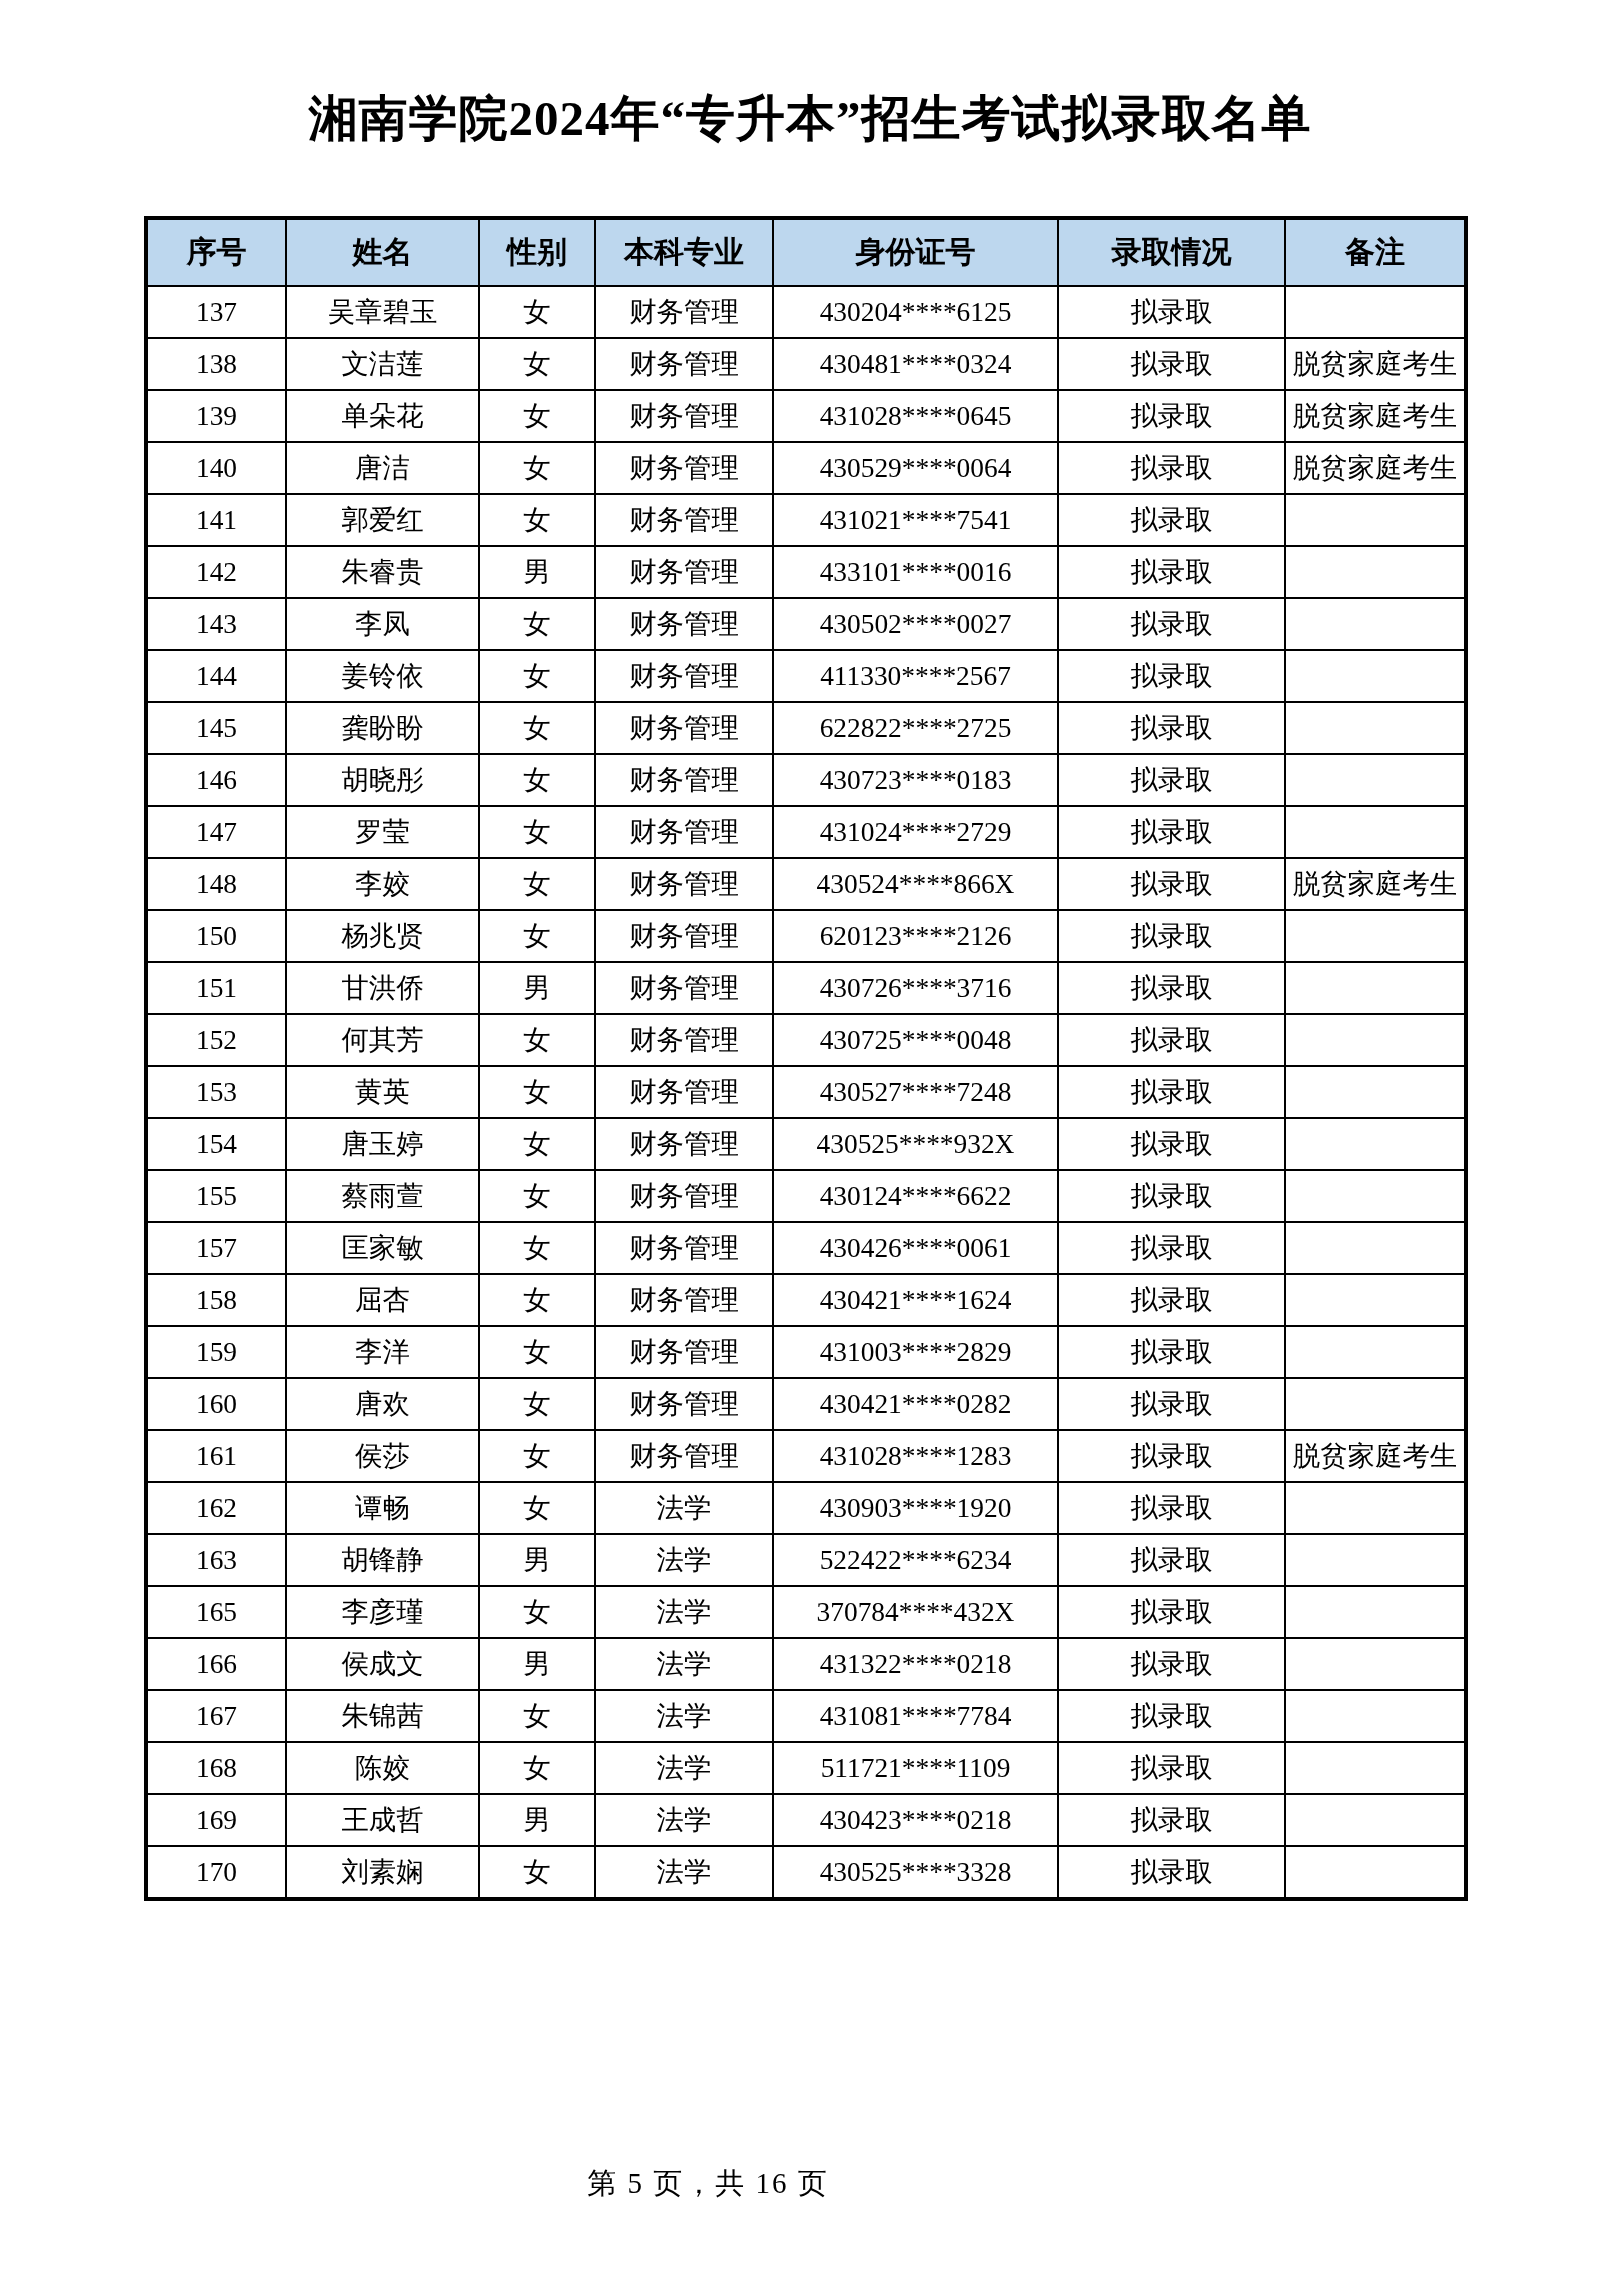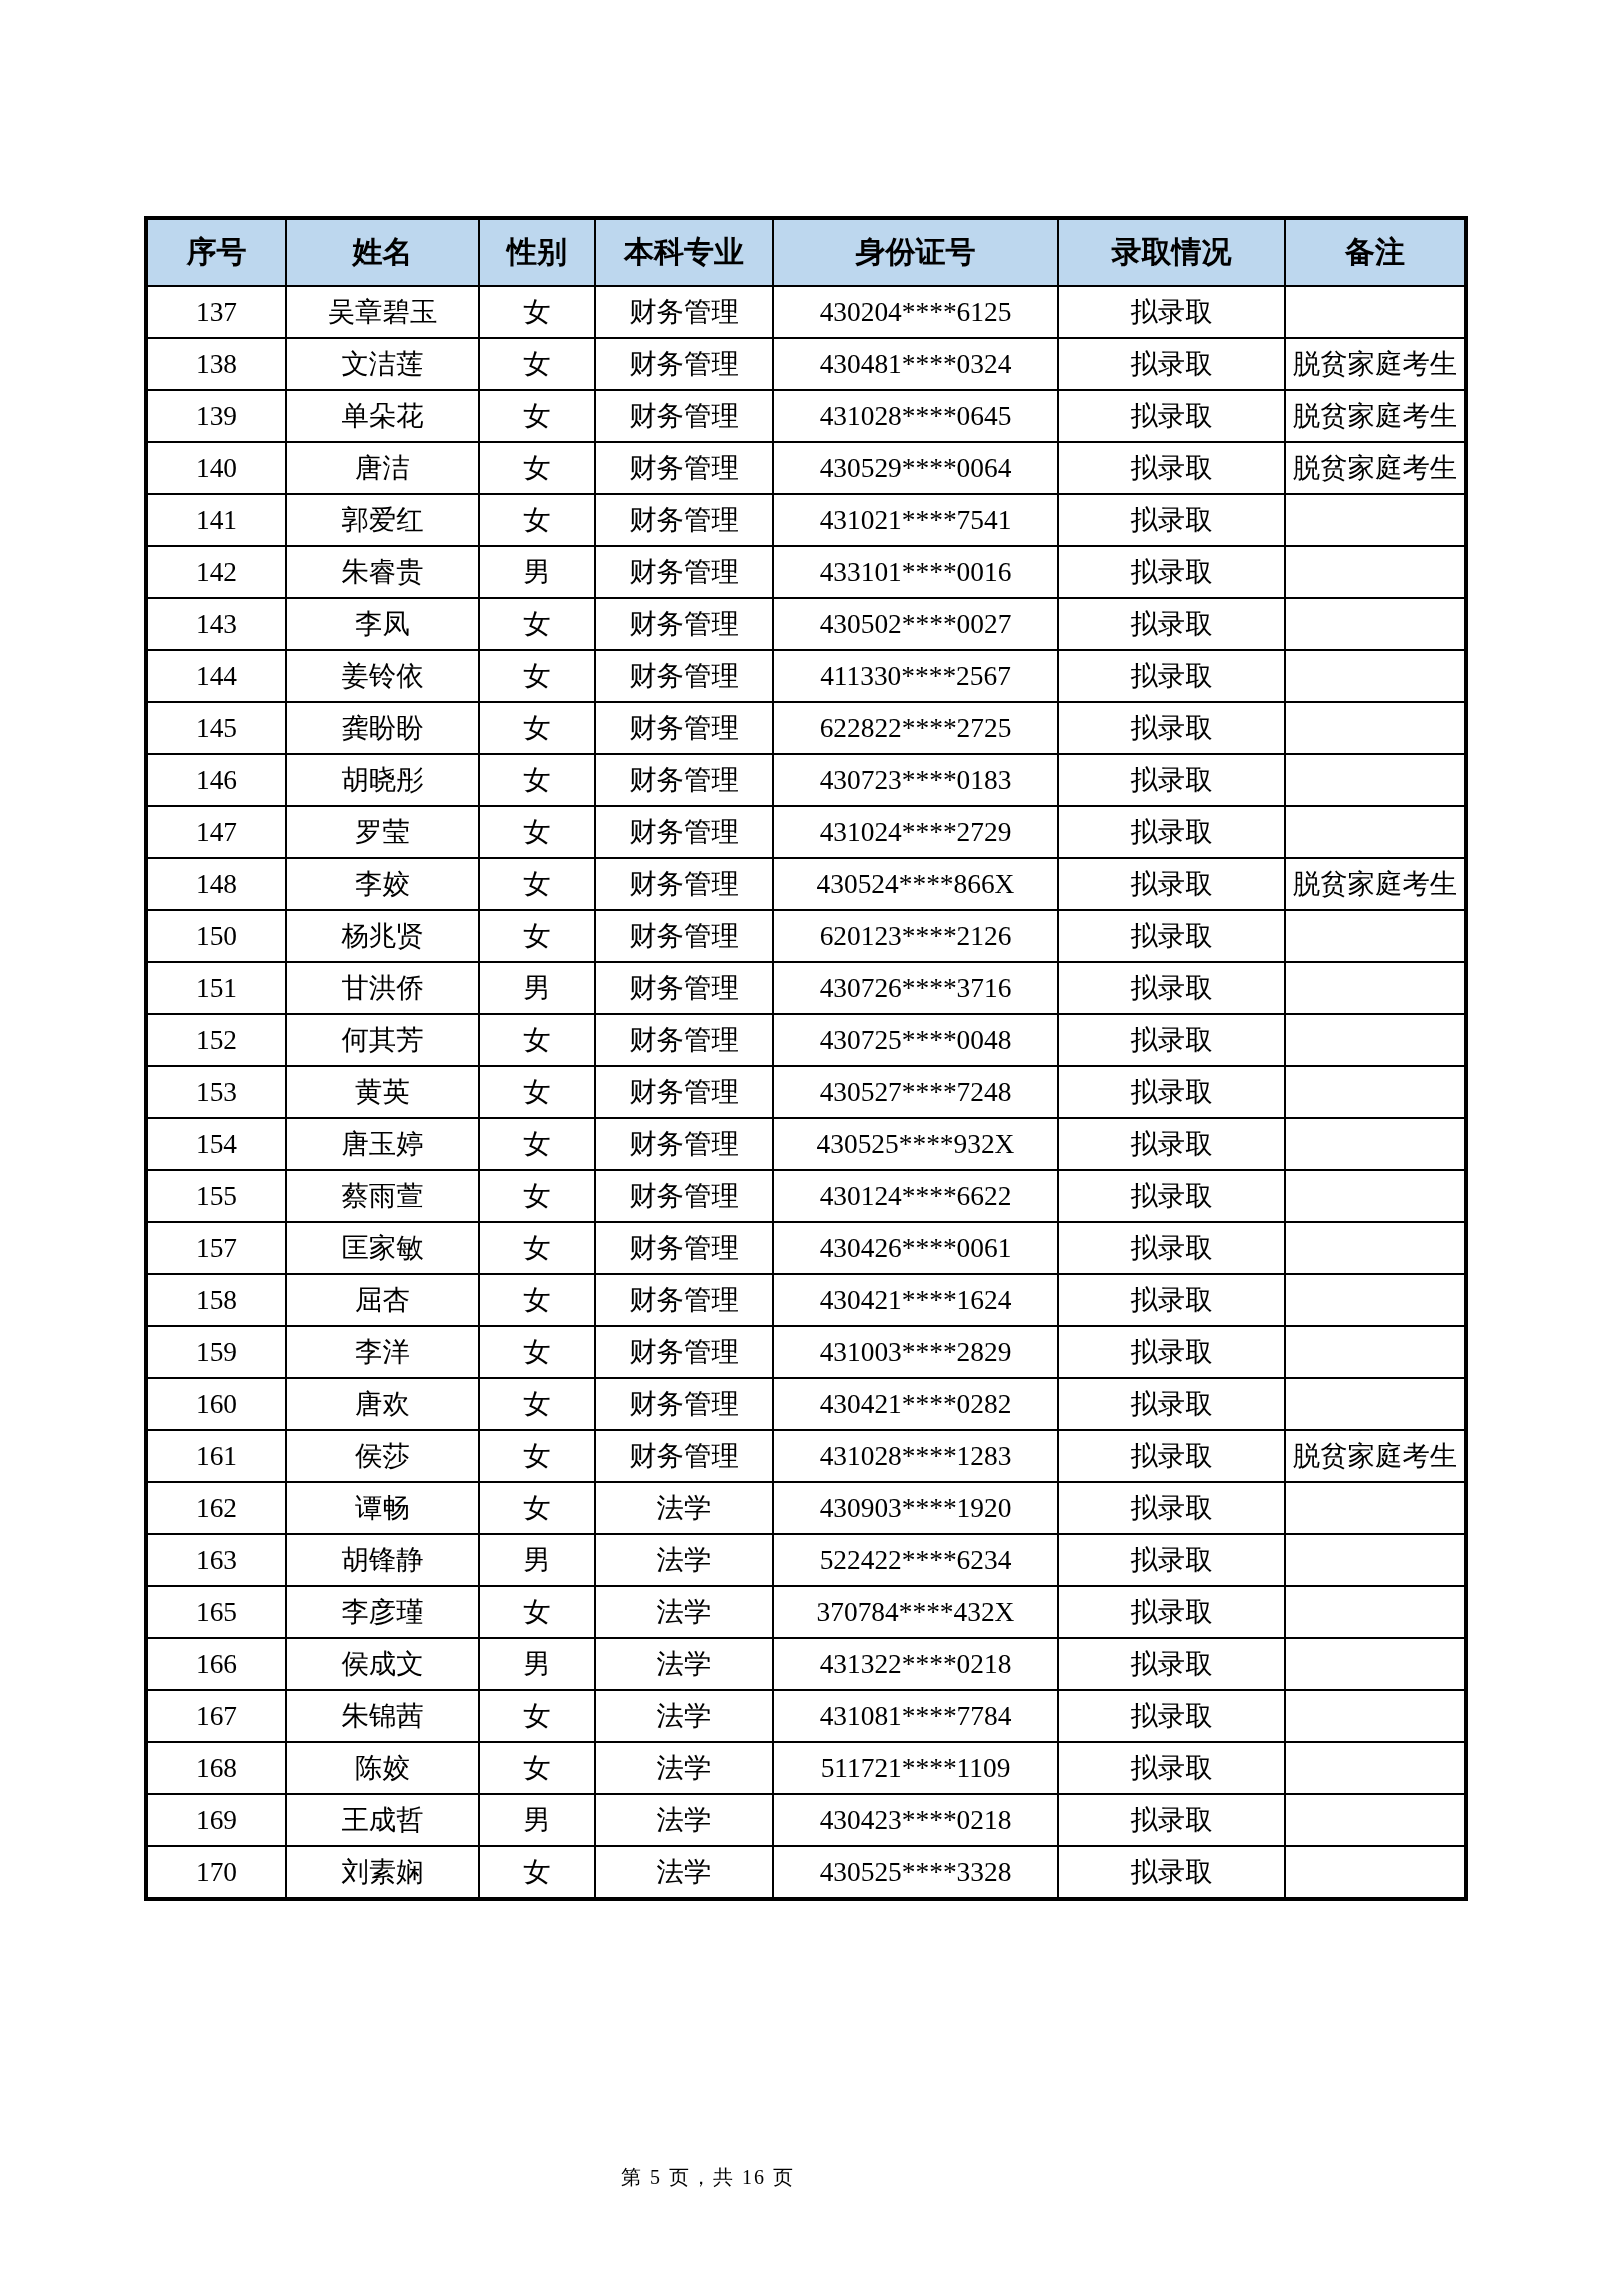--- a/index.html
+++ b/index.html
@@ -62,29 +62,30 @@
     font-size: 27.4px;
     font-weight: normal;
     background: #ffffff;
   }
   .page-footer {
     position: absolute;
     top: 2164px;
     left: 0;
     width: 1416px;
     text-align: center;
-    font-size: 20px;
+    font-size: 29px;
     letter-spacing: 2px;
   }
 </style>
 </head>
 <body>
 
 <div class="page">
 
+  <div class="page-title">湘南学院2024年“专升本”招生考试拟录取名单</div>
 
   <table class="admission">
     <colgroup>
       <col class="c0">
         <col class="c1">
         <col class="c2">
         <col class="c3">
       <col class="c4">
         <col class="c5">
         <col class="c6">

